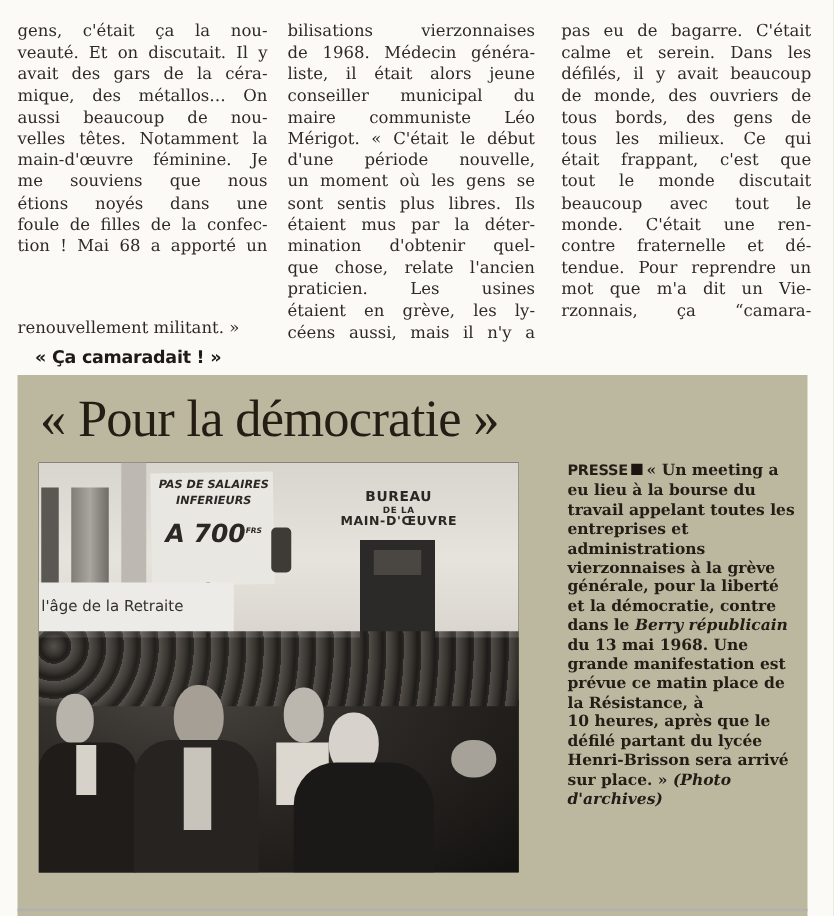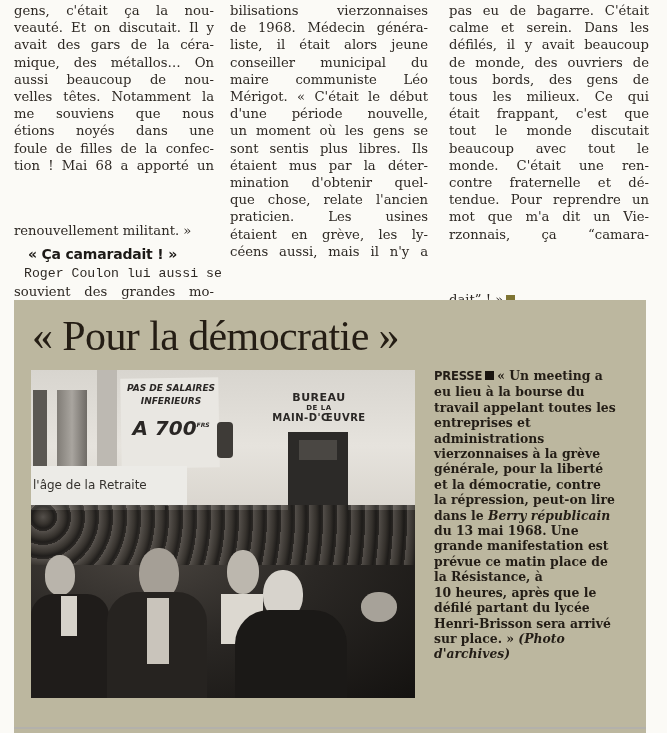--- a/index.html
+++ b/index.html
@@ -2,21 +2,21 @@
 <html><head>
 <meta charset="utf-8">
 <style>
   html, body { margin:0; padding:0; }
   body {
     width:667px; height:733px; overflow:hidden; position:relative;
     background:#fbfaf6; color:#2b2621;
     font-family:"DejaVu Serif","Liberation Serif",serif;
   }
   .col {
-    position:absolute; top:2px;
+    position:absolute; top:17px;
     font-size:13.2px; line-height:17.2px; text-align:justify;
     color:#2e2924;
   }
   .col .line { display:block; white-space:nowrap; text-align:justify; text-align-last:justify; }
   .col .line.last { text-align-last:left;margin-top:48px; }
   #col1 { left:14px; width:200px; }
   #col2 { left:230px; width:198px; }
   #col3 { left:449px; width:200px; }
   .subhead {
     font-family:"DejaVu Sans","Liberation Sans",sans-serif;
@@ -48,21 +48,21 @@
     position:absolute; left:420px; top:68px; width:200px;
     font-family:"DejaVu Serif","Liberation Serif",serif;
     font-size:12.4px; line-height:15.4px; color:#231d16; font-weight:bold;
   }
   #caption .kicker {
     font-family:"DejaVu Sans","Liberation Sans",sans-serif; font-weight:bold;
     font-size:11.6px; letter-spacing:-0.2px;
   }
   #caption .sq { display:inline-block; width:9px; height:9px; background:#1a1510; margin:0 3px 0 3px; }
   #caption i { font-style:italic; }
-  #caption .cline { display:block; white-space:nowrap; }
+  #caption .cline { display:block; white-space:nowrap;margin-left:20px; }
 
   #bottom-rule {
     position:absolute; left:14px; top:727px; width:632px; height:2px; background:#b3b1ab;
   }
 
   
   .ph { position:absolute; }
   .sign {
     position:absolute; color:#2a2725; text-align:center;
     font-family:"DejaVu Sans","Liberation Sans",sans-serif; font-weight:bold;
@@ -71,20 +71,21 @@
 </head>
 <body>
 
 <div id="col1" class="col">
   <span class="line">gens, c'était ça la nou-</span>
   <span class="line">veauté. Et on discutait. Il y</span>
   <span class="line">avait des gars de la céra-</span>
   <span class="line">mique, des métallos… On</span>
   <span class="line">aussi beaucoup de nou-</span>
   <span class="line">velles têtes. Notamment la</span>
+  <span class="line">main-d'œuvre féminine. Je</span>
   <span class="line">me souviens que nous</span>
   <span class="line">étions noyés dans une</span>
   <span class="line">foule de filles de la confec-</span>
   <span class="line">tion ! Mai 68 a apporté un</span>
   <span class="line last">renouvellement militant. »</span>
   <div class="subhead">« Ça camaradait ! »</div>
   <span class="line indent">Roger Coulon lui aussi se</span>
   <span class="line">souvient des grandes mo-</span>
 </div>
 
@@ -173,21 +174,20 @@
 
   <div id="caption">
     <span class="cline"><span class="kicker">PRESSE</span><span class="sq"></span><span>« Un meeting a</span></span>
     <span class="cline">eu lieu à la bourse du</span>
     <span class="cline">travail appelant toutes les</span>
     <span class="cline">entreprises et</span>
     <span class="cline">administrations</span>
     <span class="cline">vierzonnaises à la grève</span>
     <span class="cline">générale, pour la liberté</span>
     <span class="cline">et la démocratie, contre</span>
-    <span class="cline">la répression, peut-on lire</span>
     <span class="cline"><span>dans le</span> <i>Berry républicain</i></span>
     <span class="cline">du 13 mai 1968. Une</span>
     <span class="cline">grande manifestation est</span>
     <span class="cline">prévue ce matin place de</span>
     <span class="cline">la Résistance, à</span>
     <span class="cline">10 heures, après que le</span>
     <span class="cline">défilé partant du lycée</span>
     <span class="cline">Henri-Brisson sera arrivé</span>
     <span class="cline"><span>sur place. »</span> <i>(Photo</i></span>
     <span class="cline"><i>d'archives)</i></span>

